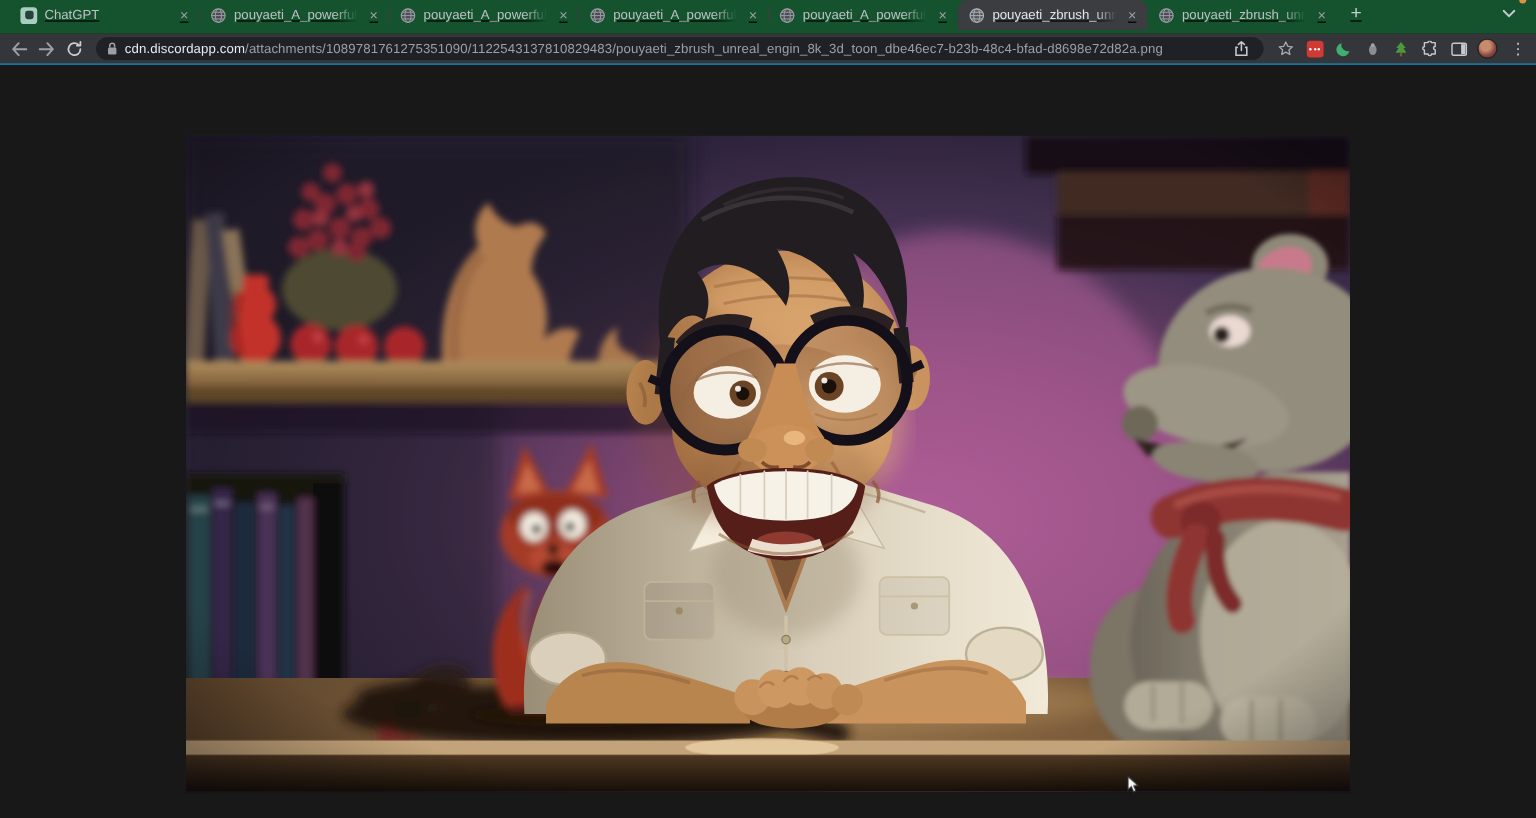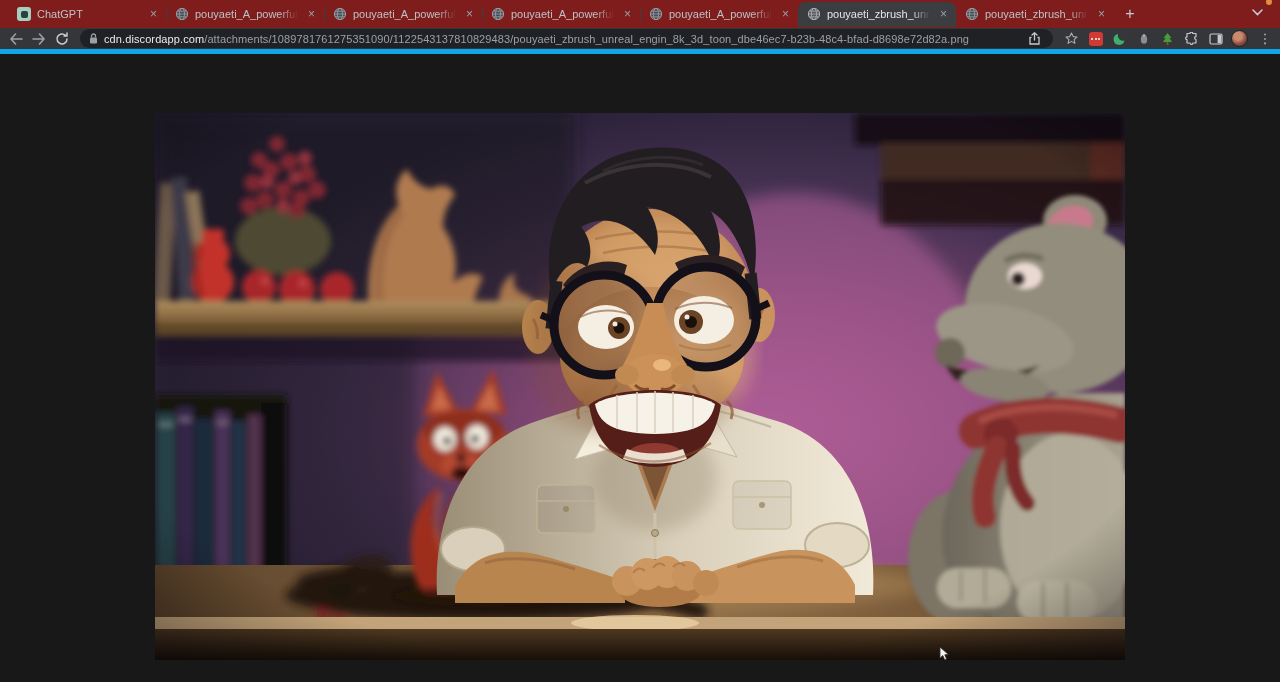--- a/index.html
+++ b/index.html
@@ -1,22 +1,22 @@
 <!DOCTYPE html>
 <html><head>
 <meta charset="utf-8">
 <style>
   * { margin:0; padding:0; box-sizing:border-box; }
   html,body { width:1280px; height:682px; overflow:hidden; background:#181818;
               font-family:"Liberation Sans", sans-serif; }
   .browser { width:1280px; height:682px; display:flex; flex-direction:column; position:relative; }
 
   
-  .tabstrip { height:28px; background:#7f1d1d; display:flex; align-items:center;
-              padding-left:8px; position:relative; flex:0 0 auto; }
+  .tabstrip { height:28px; background:#14532d; display:flex; align-items:flex-start;
+              padding-left:8px; position:relative; flex:0 0 auto;text-decoration:underline; }
   .tab { width:158px; height:25px; display:flex; align-items:center; gap:6px;
          padding:0 5px 0 9px; color:#bdc1c6; font-size:11px; border-radius:8px 8px 0 0;
          position:relative; cursor:default; }
   .tab:not(.active)::before { content:""; position:absolute; left:0; top:6px; bottom:6px;
          width:1px; background:#3c3e42; }
   .tab:first-child::before, .tab.active::before, .tab.active + .tab::before { display:none; }
   .tab.active { background:#3b3d41; color:#e3e5e8; }
   .tab-title { flex:1; overflow:hidden; white-space:nowrap;
          -webkit-mask-image:linear-gradient(90deg,#000 82%,transparent);
          mask-image:linear-gradient(90deg,#000 82%,transparent); }
@@ -28,21 +28,21 @@
          background:#27423c; position:absolute; left:3.5px; top:3.5px; }
   .newtab { width:24px; height:24px; margin:0 0 1px 4px; border-radius:50%; display:grid;
          place-items:center; color:#c6c9cd; font-size:16px; line-height:1; }
   .tabsearch { margin-left:auto; margin-right:12px; margin-bottom:3px; width:22px; height:22px;
          position:relative; display:grid; place-items:center; color:#c6c9cd; }
   .update-dot { position:absolute; right:-4px; top:-3px; width:6px; height:6px;
          border-radius:50%; background:#e0913f; }
 
   
   .toolbar { height:26px; background:#35363a; display:flex; align-items:center;
-             padding:0 7px; gap:5px; flex:0 0 auto; border-bottom:5px solid #0ea5e9; }
+             padding:0 7px; gap:5px; flex:0 0 auto; border-bottom:1px solid #0ea5e9; }
   .navbtn { width:18px; height:18px; display:grid; place-items:center; flex:0 0 auto; }
   .omnibox { flex:1; height:19px; background:#202124; border-radius:10px; display:flex;
              align-items:center; padding:0 9px; gap:6px; margin:0 4px; min-width:0; }
   .url { flex:1; overflow:hidden; white-space:nowrap; font-size:11px; letter-spacing:.1px; }
   .url .domain { color:#e8eaed; }
   .url .path   { color:#9aa0a6; }
   .toolicon { width:19px; height:19px; display:grid; place-items:center; flex:0 0 auto; }
   .ext-red { width:14px; height:14px; border-radius:3px; background:#cf3a34; display:flex;
              align-items:center; justify-content:center; gap:1.5px; }
   .ext-red i { width:2px; height:2px; border-radius:50%; background:#fff; }

